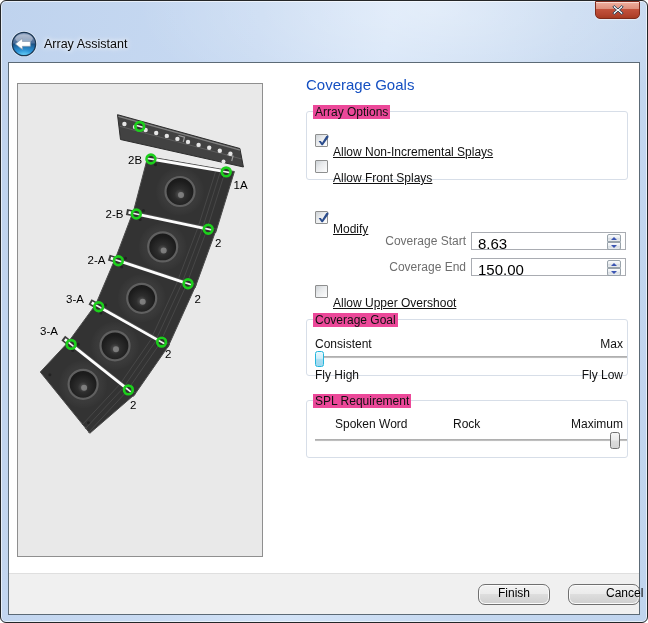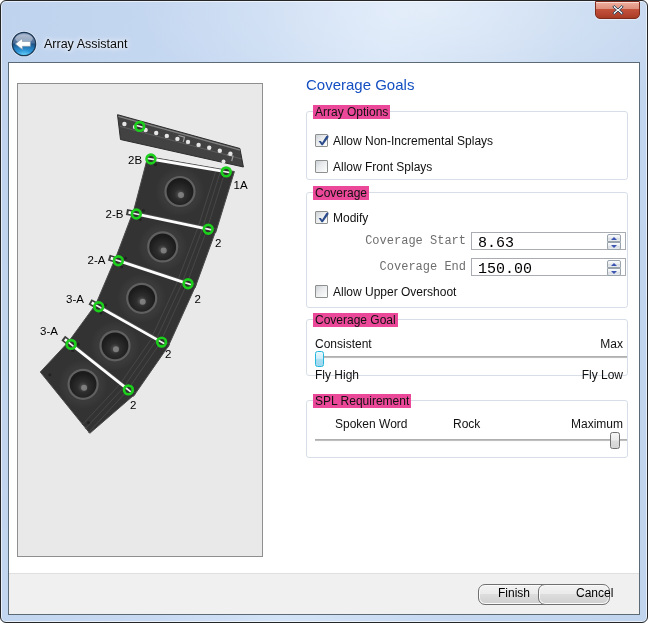--- a/index.html
+++ b/index.html
@@ -54,22 +54,22 @@
   white-space:nowrap;
 }
 .cb { position:absolute; font-size:12px; color:#111; }
 .cbbox {
   position:absolute; left:0; top:0; width:13px; height:13px;
   border:1px solid #8e8f8f;
   background: linear-gradient(135deg,#cdd2d6 0%, #e8eaec 40%, #fdfdfd 100%);
   border-radius:1px;
 }
 .cbbox svg { position:absolute; left:0px; top:-1px; }
-.cbtext { position:absolute; left:18px; top:0px; white-space:nowrap; }
-.spinrow { position:absolute;font-family:Liberation Mono, monospace; }
+.cbtext { position:absolute; left:18px; top:11px; white-space:nowrap;text-decoration:underline; }
+.spinrow { position:absolute; }
 .spinlabel { position:absolute; right:0; top:2px; font-size:12px; color:#6e6e6e; white-space:nowrap; }
 .spinbox {
   position:absolute; width:155px; height:18px;
   border:1px solid #a9acb2; background:#fff;
 }
 .spinval { position:absolute; left:6px; top:2px; font-size:15px; color:#000; }
 .spinner {
   position:absolute; right:4px; top:1px; width:14px; height:16px;
 }
 .spinner .up, .spinner .dn {
@@ -105,21 +105,21 @@
   background:#f0f0f0; border-top:1px solid #dfdfdf;
 }
 .btn {
   position:absolute; top:10px; width:72px; height:21px;
   border:1px solid #707070; border-radius:7px;
   background: linear-gradient(to bottom,#f2f2f2 0%, #ebebeb 45%, #dddddd 50%, #cfcfcf 100%);
   box-shadow: inset 0 0 0 1px #fbfbfb;
   font-size:12px; color:#000; text-align:center; line-height:17px;
 }
 .btn.finish { left:469px; }
-.btn.cancel { left:529px;padding-left:37px; }
+.btn.cancel { left:559px;padding-left:37px; }
 </style>
 </head>
 <body>
 <div class="win"></div>
 
 <div class="close">
   <svg width="14" height="12" viewBox="0 0 14 12">
     <path d="M3.2 1.5 L7 5 L10.8 1.5 L12.2 3 L8.6 6 L12.2 9 L10.8 10.5 L7 7.2 L3.2 10.5 L1.8 9 L5.4 6 L1.8 3 Z" fill="#ffffff" stroke="#33475c" stroke-width="1" stroke-linejoin="round"></path>
   </svg>
 </div>
@@ -343,23 +343,20 @@
         <path d="M2.6 7.0 L4.9 6.9 L6.1 8.7 L10.3 1.9 L12.4 1.6 L12.5 3.3 L6.8 11.3 L5.6 11.3 Z" fill="#2b4c8c"></path>
       </svg>
     </div>
     <div class="cbtext">Allow Non-Incremental Splays</div>
   </div>
   <div class="cb" style="left:306px; top:97px;">
     <div class="cbbox"></div>
     <div class="cbtext">Allow Front Splays</div>
   </div>
 
-  <div class="group" style="top:129px; height:116px;">
-    <div class="glabel">Coverage</div>
-  </div>
   <div class="cb" style="left:306px; top:148px;">
     <div class="cbbox">
       <svg width="15" height="15" viewBox="0 0 15 15">
         <path d="M2.6 7.0 L4.9 6.9 L6.1 8.7 L10.3 1.9 L12.4 1.6 L12.5 3.3 L6.8 11.3 L5.6 11.3 Z" fill="#2b4c8c"></path>
       </svg>
     </div>
     <div class="cbtext">Modify</div>
   </div>
   <div class="spinrow" style="left:306px; top:169px; width:311px; height:19px;">
     <div class="spinlabel" style="right:160px;">Coverage Start</div>

